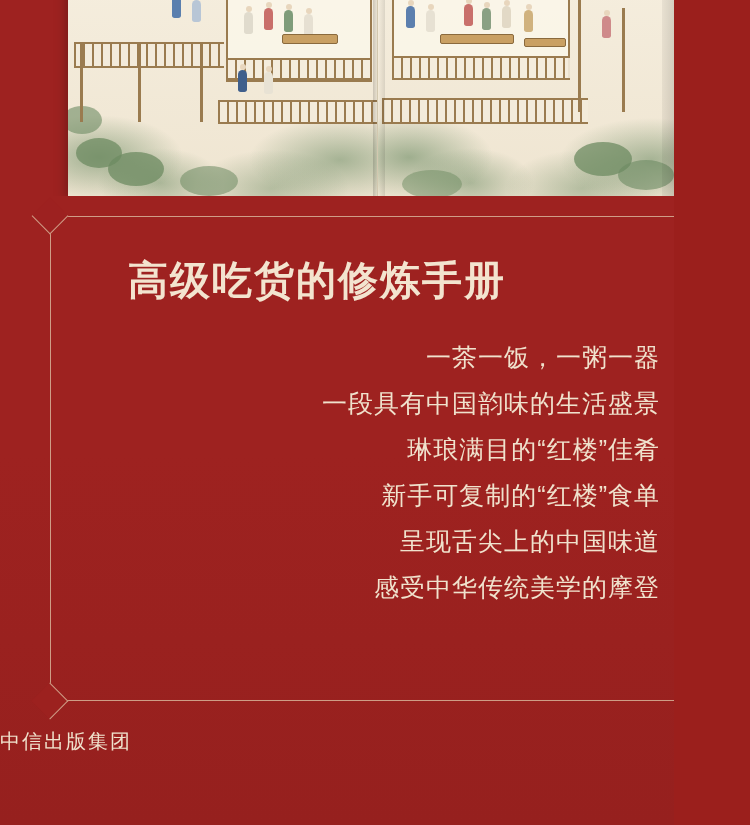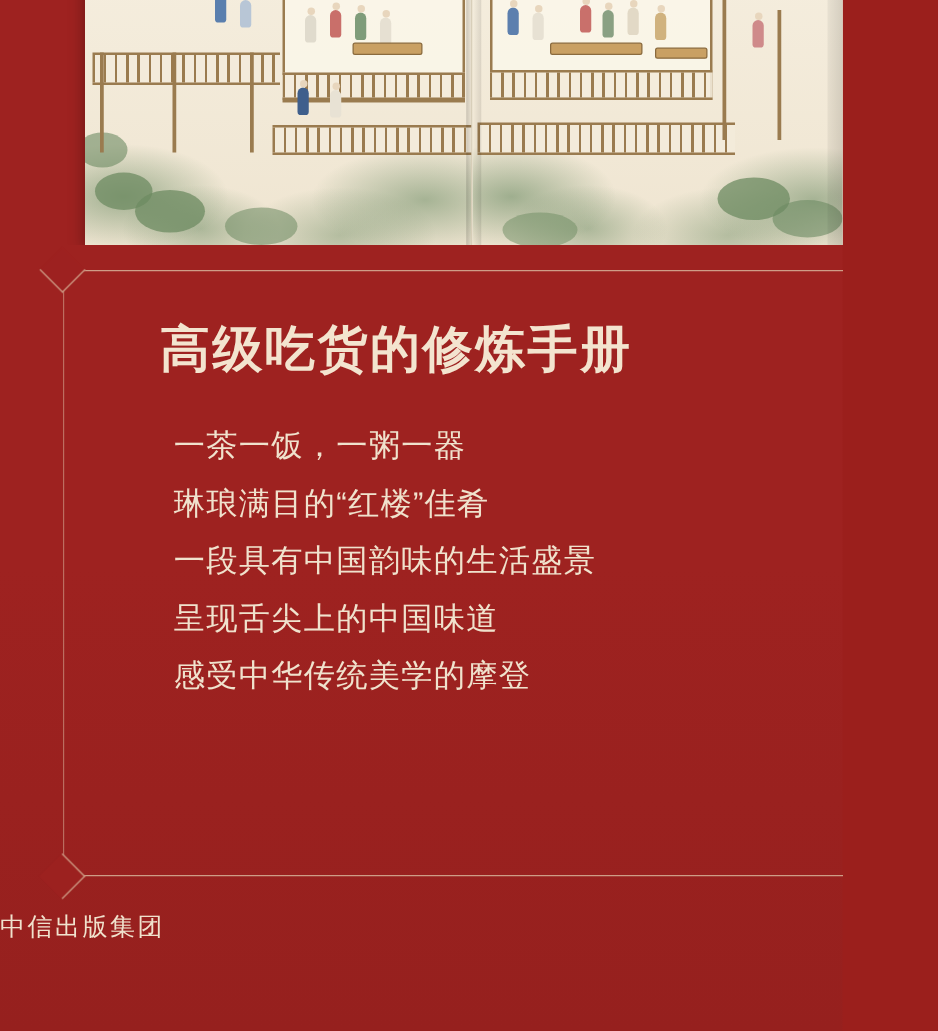--- a/index.html
+++ b/index.html
@@ -158,22 +158,23 @@
     font-size: 40px;
     font-weight: bold;
     letter-spacing: 2px;
     line-height: 1.2;
     margin: 0 0 30px 0;
     white-space: nowrap;
   }
 
   .taglines {
     list-style: none;
-    margin: 11px;
+    margin: 0;
     padding: 0;
+    text-align: right;
   }
   .taglines li {
     color: #f0e2cd;
     font-size: 25px;
     line-height: 46px;
     letter-spacing: 1px;
     white-space: nowrap;
   }
 
   .publisher {
@@ -257,22 +258,23 @@
       <span class="corner c-tl"></span>
       <span class="corner c-tr"></span>
       <span class="corner c-bl"></span>
       <span class="corner c-br"></span>
     </div>
 
     <div class="panel-inner">
       <h1 class="headline">高级吃货的修炼手册</h1>
       <ul class="taglines">
         <li>一茶一饭，一粥一器</li>
+        <li>一段具有中国韵味的生活盛景</li>
         <li>琳琅满目的“红楼”佳肴</li>
-        <li>一段具有中国韵味的生活盛景</li>
+        <li>新手可复制的“红楼”食单</li>
         <li>呈现舌尖上的中国味道</li>
         <li>感受中华传统美学的摩登</li>
       </ul>
     </div>
   </div>
 
   <div class="publisher">中信出版集团</div>
 </div>
 
 </body></html>

